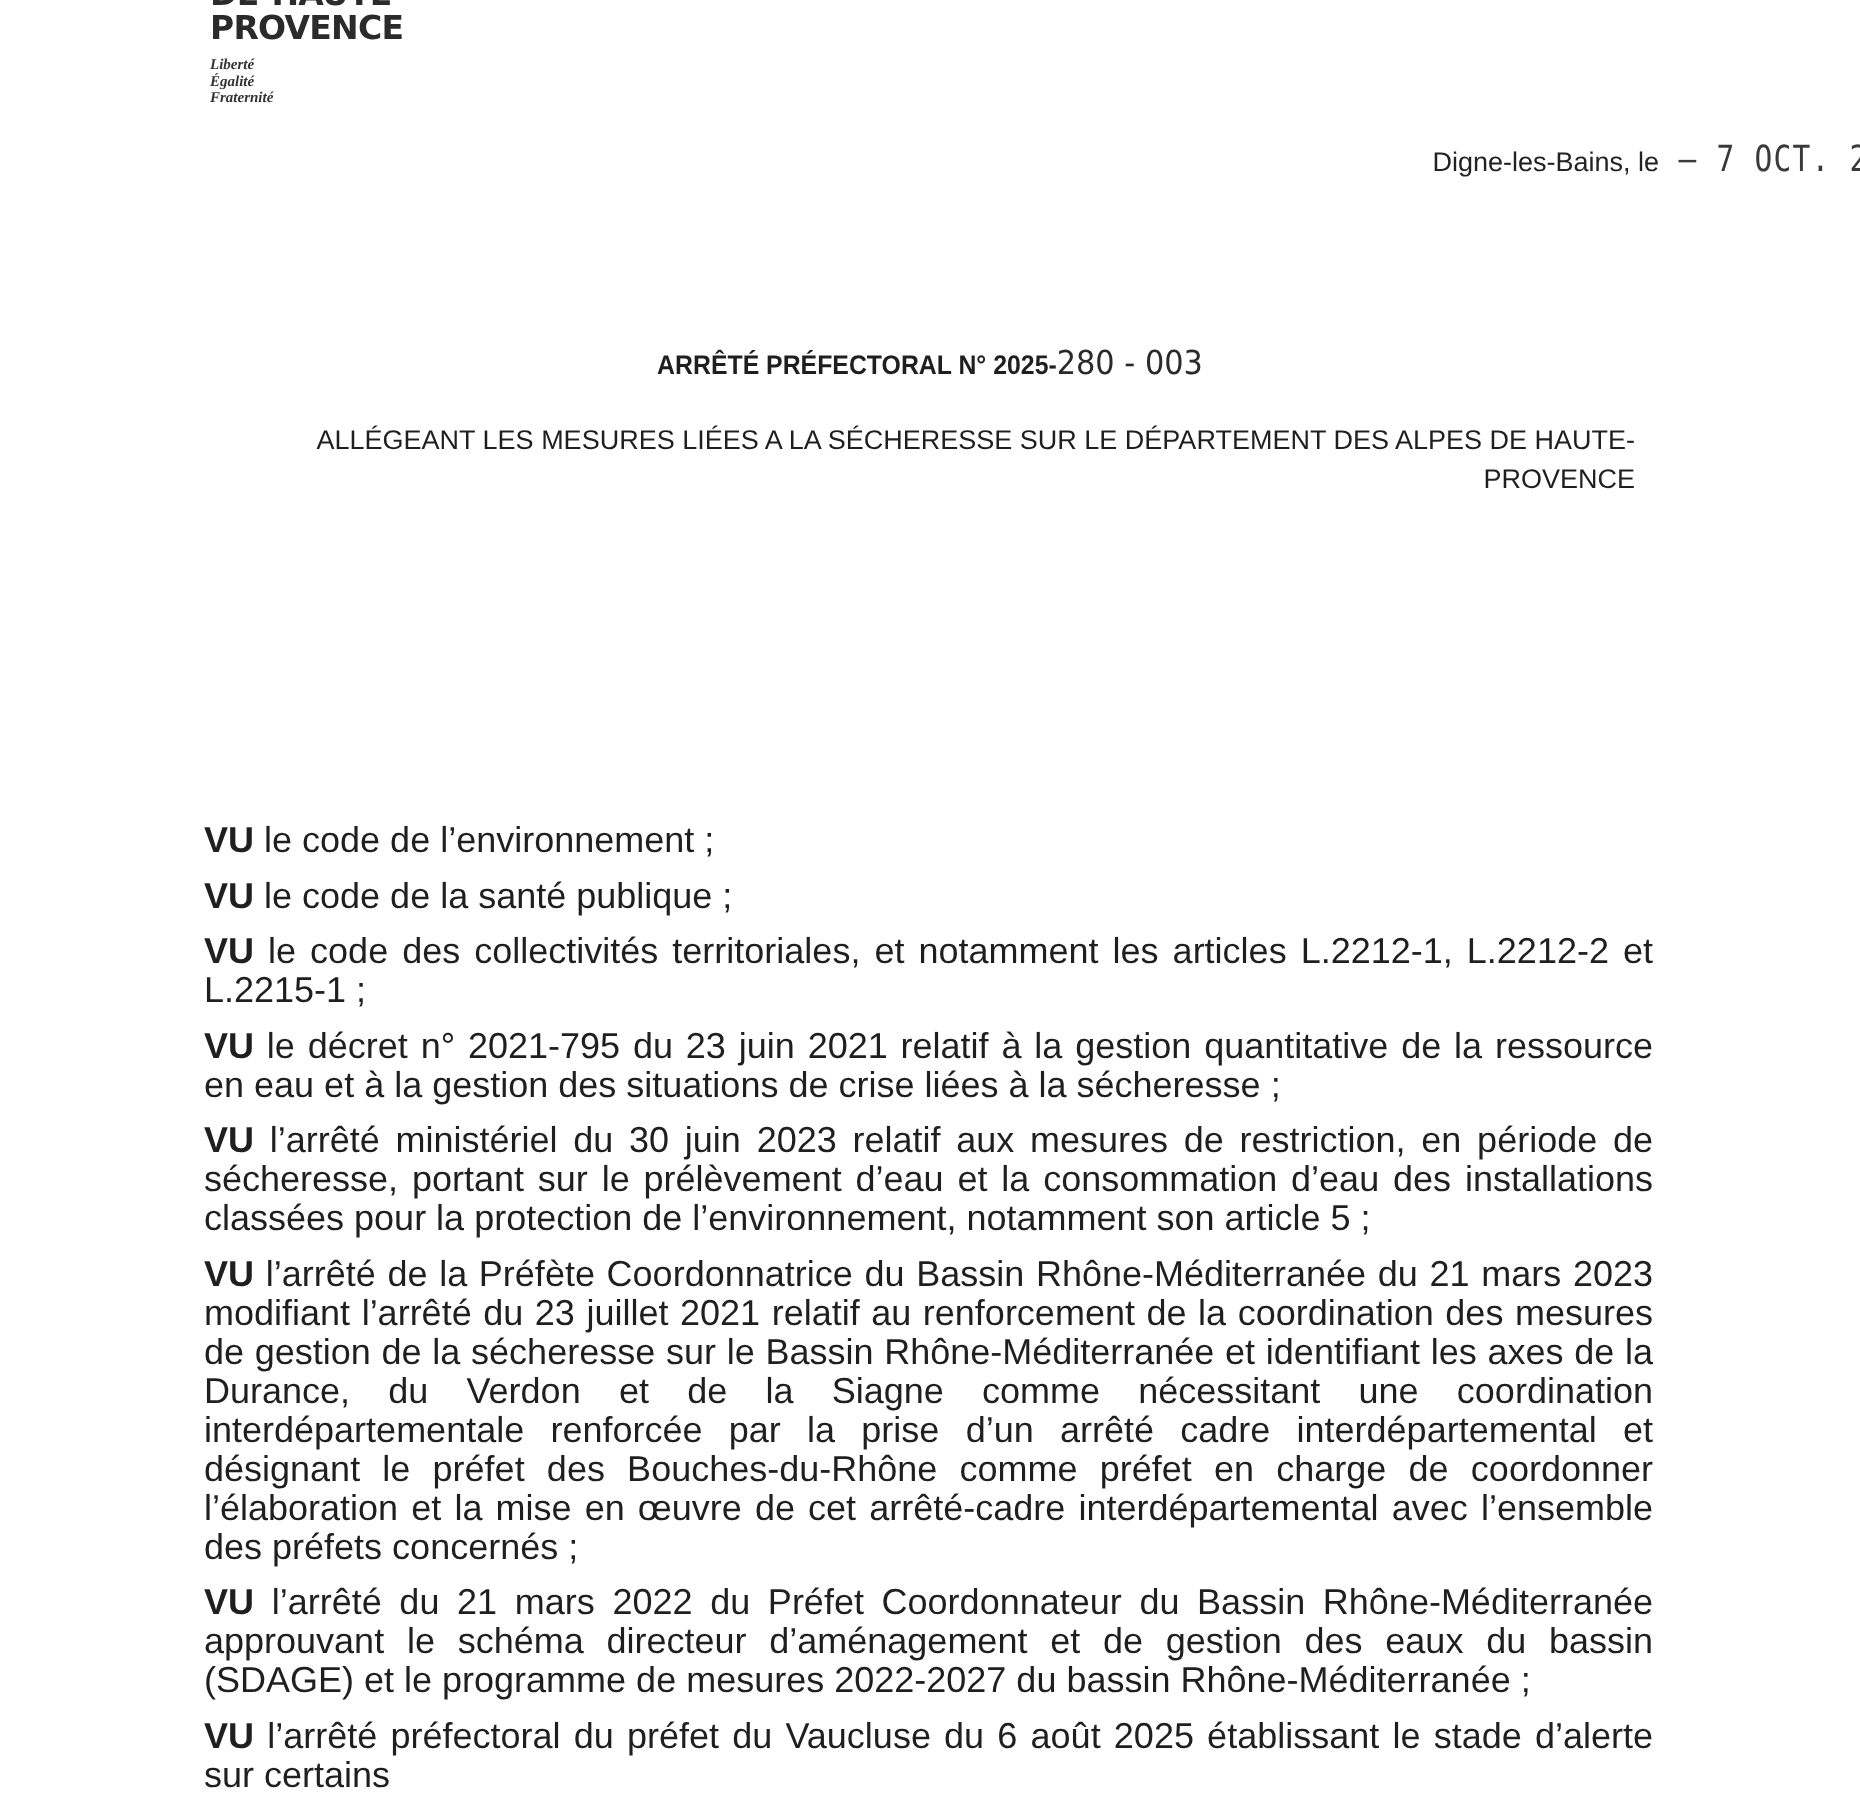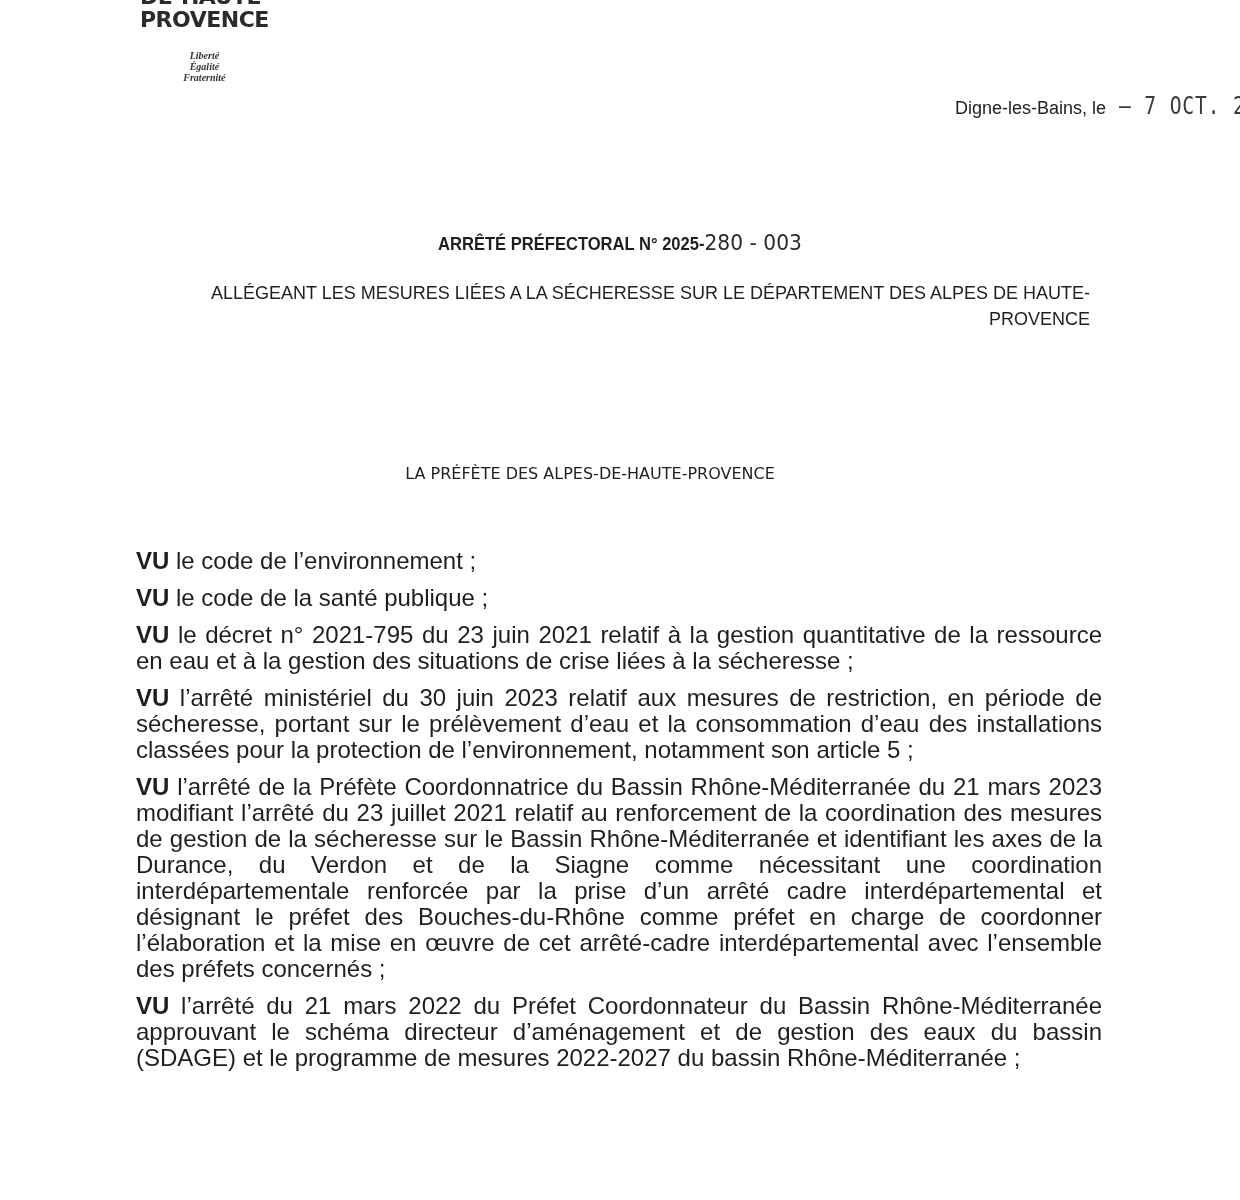--- a/index.html
+++ b/index.html
@@ -30,28 +30,27 @@
     }
     .logo-main {
       font-family: "DejaVu Sans", sans-serif;
       font-weight: bold;
       font-size: 22px;
       line-height: 24px;
       letter-spacing: -0.5px;
       color: #2b2b2b;
     }
     .motto {
-      margin-top: 18px;
+      margin-top: 6px;
       font-family: "Liberation Serif", serif;
       font-style: italic;
       font-weight: bold;
       font-size: 10px;
       line-height: 11px;
       color: #333;
-      text-align: center;
     }
     .date-line {
       position: absolute;
       left: 955px;
       top: 92px;
       font-size: 18px;
       color: #222;
       white-space: nowrap;
     }
     .date-stamp {
@@ -144,23 +143,24 @@
   <span class="date-stamp">– 7 OCT. 2025</span>
 </div>
 
 <div class="title">
   <span>ARRÊTÉ PRÉFECTORAL N° 2025-</span><span class="handwritten">280 - 003</span>
 </div>
 
 <div class="subtitle">ALLÉGEANT LES MESURES LIÉES A LA SÉCHERESSE SUR LE DÉPARTEMENT DES ALPES DE HAUTE-PROVENCE</div>
 
 <div class="prefete">
-  <div class="name">LA PRÉFÈTE DES ALPES-DE-HAUTE-PROVENCE</div>
 </div>
 
 <div class="visas">
   <p class="visa"><span class="vu">VU</span><span> le code de l’environnement ;</span></p>
   <p class="visa"><span class="vu">VU</span><span> le code de la santé publique ;</span></p>
+  <p class="visa"><span class="vu">VU</span><span> le code des collectivités territoriales, et notamment les articles L.2212-1, L.2212-2 et L.2215-1 ;</span></p>
   <p class="visa"><span class="vu">VU</span><span> le décret n° 2021-795 du 23 juin 2021 relatif à la gestion quantitative de la ressource en eau et à la gestion des situations de crise liées à la sécheresse ;</span></p>
   <p class="visa"><span class="vu">VU</span><span> l’arrêté ministériel du 30 juin 2023 relatif aux mesures de restriction, en période de sécheresse, portant sur le prélèvement d’eau et la consommation d’eau des installations classées pour la protection de l’environnement, notamment son article 5 ;</span></p>
   <p class="visa"><span class="vu">VU</span><span> l’arrêté de la Préfète Coordonnatrice du Bassin Rhône-Méditerranée du 21 mars 2023 modifiant l’arrêté du 23 juillet 2021 relatif au renforcement de la coordination des mesures de gestion de la sécheresse sur le Bassin Rhône-Méditerranée et identifiant les axes de la Durance, du Verdon et de la Siagne comme nécessitant une coordination interdépartementale renforcée par la prise d’un arrêté cadre interdépartemental et désignant le préfet des Bouches-du-Rhône comme préfet en charge de coordonner l’élaboration et la mise en œuvre de cet arrêté-cadre interdépartemental avec l’ensemble des préfets concernés ;</span></p>
   <p class="visa"><span class="vu">VU</span><span> l’arrêté du 21 mars 2022 du Préfet Coordonnateur du Bassin Rhône-Méditerranée approuvant le schéma directeur d’aménagement et de gestion des eaux du bassin (SDAGE) et le programme de mesures 2022-2027 du bassin Rhône-Méditerranée ;</span></p>
+  <p class="visa"><span class="vu">VU</span><span> l’arrêté préfectoral du préfet du Vaucluse du 6 août 2025 établissant le stade d’alerte sur certains</span></p>
 </div>
 
 </body></html>

